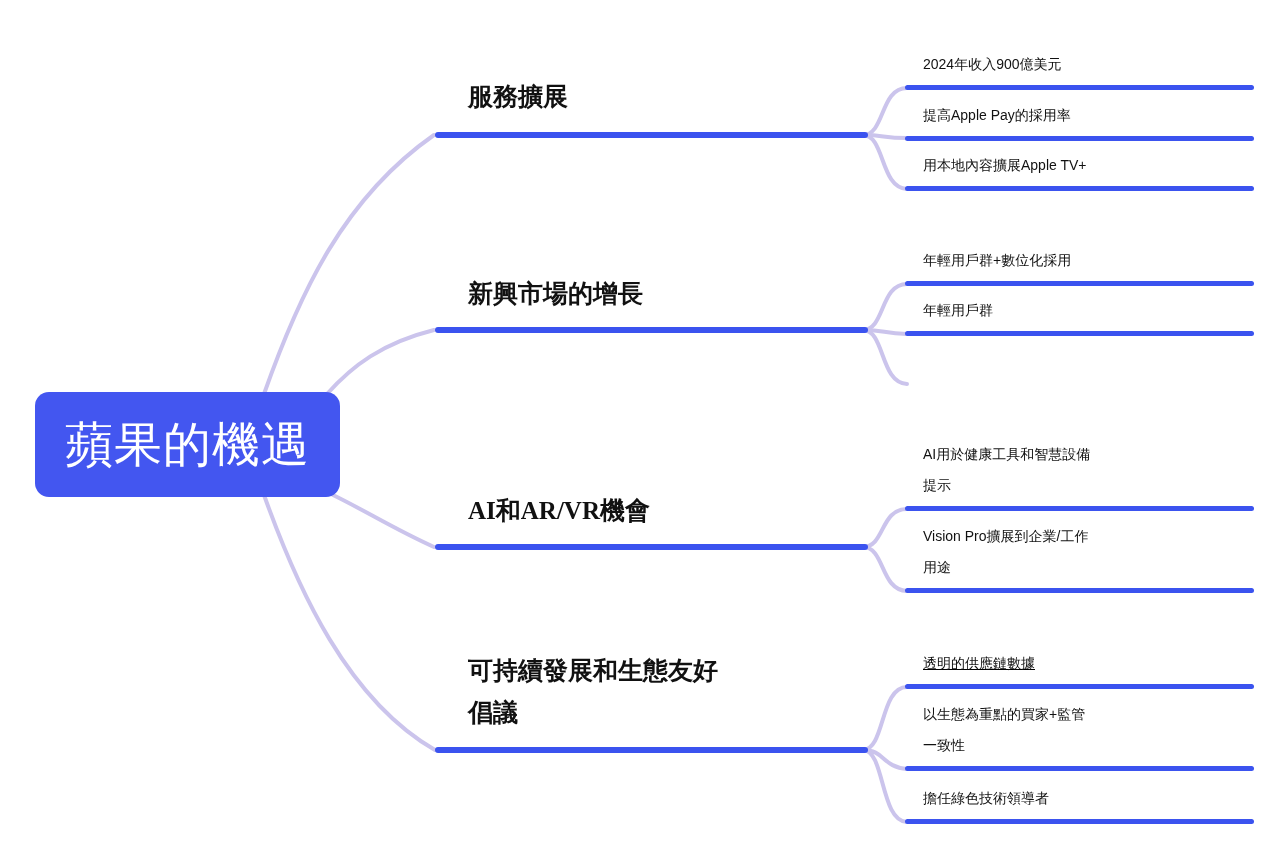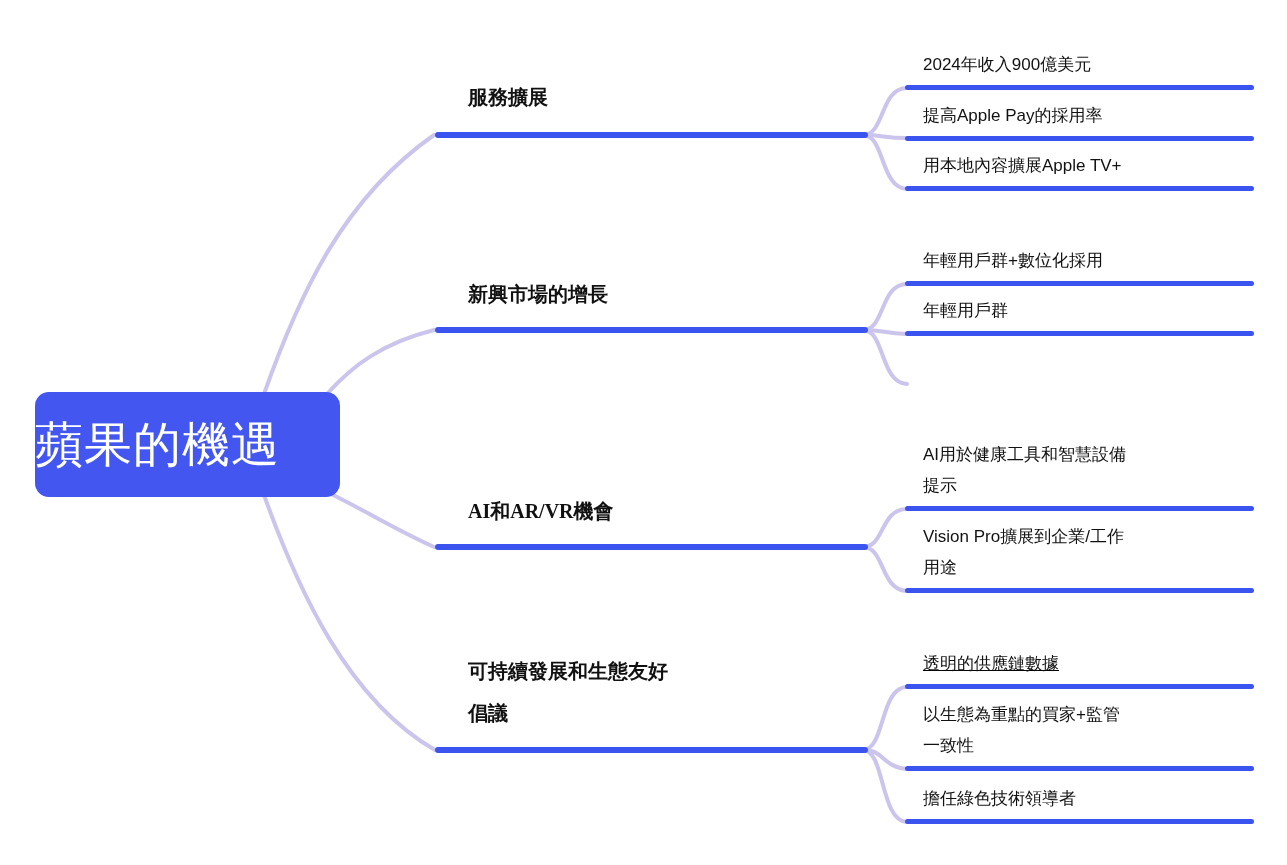--- a/index.html
+++ b/index.html
@@ -14,39 +14,39 @@
     width:1287px;height:865px;background:var(--bg);
     font-family:"Liberation Sans","DejaVu Sans",sans-serif;
     overflow:hidden;
   }
   .canvas{position:absolute;left:0;top:0;width:1287px;height:865px;}
   svg.connectors{position:absolute;left:0;top:0;}
   path.conn{fill:none;stroke:var(--connector);stroke-width:4;stroke-linecap:round;}
   .root-node{
     position:absolute;left:35px;top:392px;width:305px;height:105px;
     background:var(--node-blue);border-radius:14px;
-    display:flex;align-items:center;
+    display:flex;align-items:center;justify-content:center;
   }
   .root-label{
     color:#fff;font-family:"Liberation Serif","DejaVu Serif",serif;
     font-size:48px;letter-spacing:1px;white-space:nowrap;
   }
   .branch-label{
     position:absolute;left:435px;width:440px;padding-left:33px;box-sizing:content-box;
     font-family:"Liberation Serif","DejaVu Serif",serif;font-weight:700;
-    font-size:20px;line-height:42px;color:var(--ink);white-space:pre-line;
+    font-size:25px;line-height:42px;color:var(--ink);white-space:pre-line;
   }
   .branch-bar{
     position:absolute;left:435px;width:433px;height:6px;border-radius:3px;
     background:var(--line-blue);
   }
   .child{position:absolute;left:905px;width:350px;}
   .child-text{
     padding-left:18px;margin:0 0 5px 0;
-    font-size:17px;line-height:31px;color:var(--ink);white-space:pre-line;
+    font-size:14px;line-height:31px;color:var(--ink);white-space:pre-line;
   }
   .child-bar{width:349px;height:5px;border-radius:2.5px;background:var(--line-blue);}
 </style>
 </head>
 <body>
 
 <div class="canvas">
 
   <svg class="connectors" width="1287" height="865" viewBox="0 0 1287 865">
 

